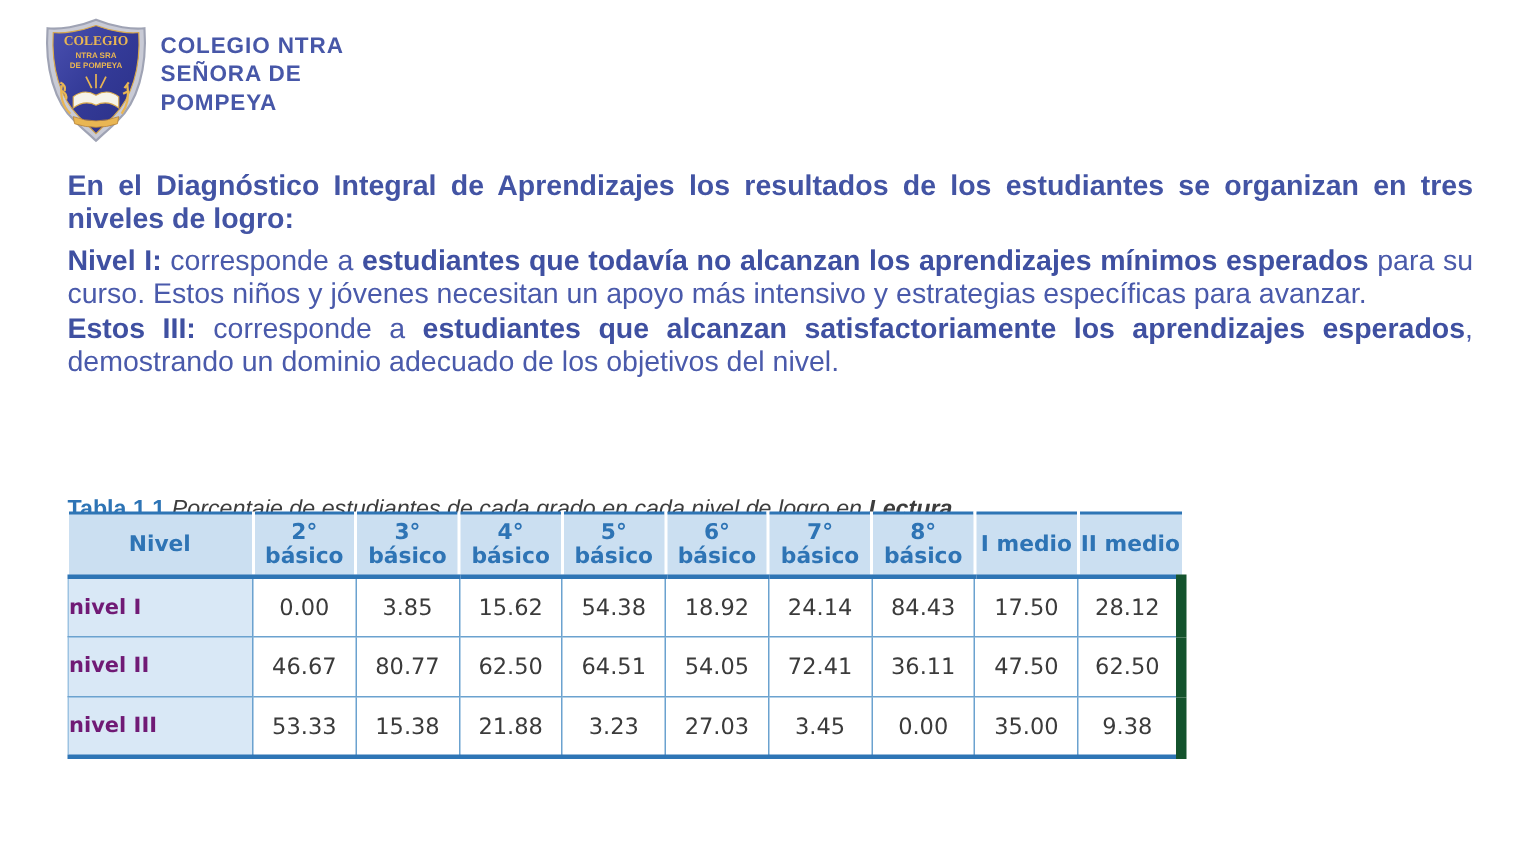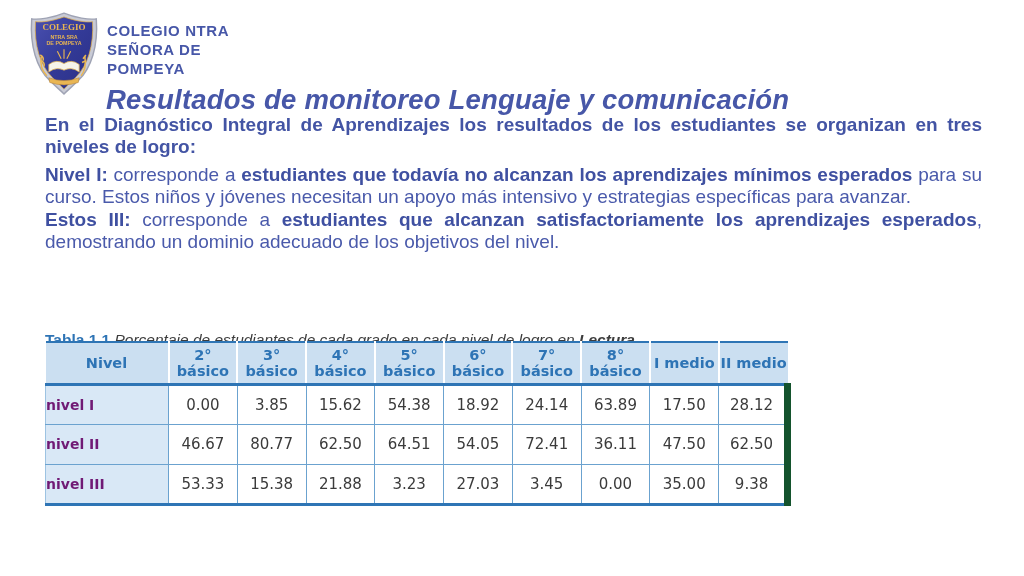--- a/index.html
+++ b/index.html
@@ -81,21 +81,20 @@
       <path d="M24 70 Q40 76 56 70 L55 75 Q40 80 25 75 Z" fill="#e9b653" stroke="#b8853a" stroke-width="0.6"></path>
     </svg>
   </div>
 
   <div class="school-name">
     <div>COLEGIO NTRA</div>
     <div>SEÑORA DE</div>
     <div>POMPEYA</div>
   </div>
 
-  <h1 class="main-title">Resultados de monitoreo Lenguaje y comunicación</h1>
 
   <div class="content">
     <p class="intro">En el Diagnóstico Integral de Aprendizajes los resultados de los estudiantes se organizan en tres niveles de logro:</p>
 
     <p class="level"><span class="lvl-label">Nivel I:</span><span> corresponde a </span><b>estudiantes que todavía no alcanzan los aprendizajes mínimos esperados</b><span> para su curso. Estos niños y jóvenes necesitan un apoyo más intensivo y estrategias específicas para avanzar.</span></p>
 
 
     <p class="level"><span class="lvl-label">Estos III:</span><span> corresponde a </span><b>estudiantes que alcanzan satisfactoriamente los aprendizajes esperados</b><span>, demostrando un dominio adecuado de los objetivos del nivel.</span></p>
   </div>
 
@@ -122,21 +121,21 @@
       </thead>
       <tbody>
           <tr>
             <td class="row-label">nivel I</td>
             <td>0.00</td>
             <td>3.85</td>
             <td>15.62</td>
             <td>54.38</td>
             <td>18.92</td>
             <td>24.14</td>
-            <td>63.89</td>
+            <td>84.43</td>
             <td>17.50</td>
             <td>28.12</td>
           </tr>
           <tr>
             <td class="row-label">nivel II</td>
             <td>46.67</td>
             <td>80.77</td>
             <td>62.50</td>
             <td>64.51</td>
             <td>54.05</td>

